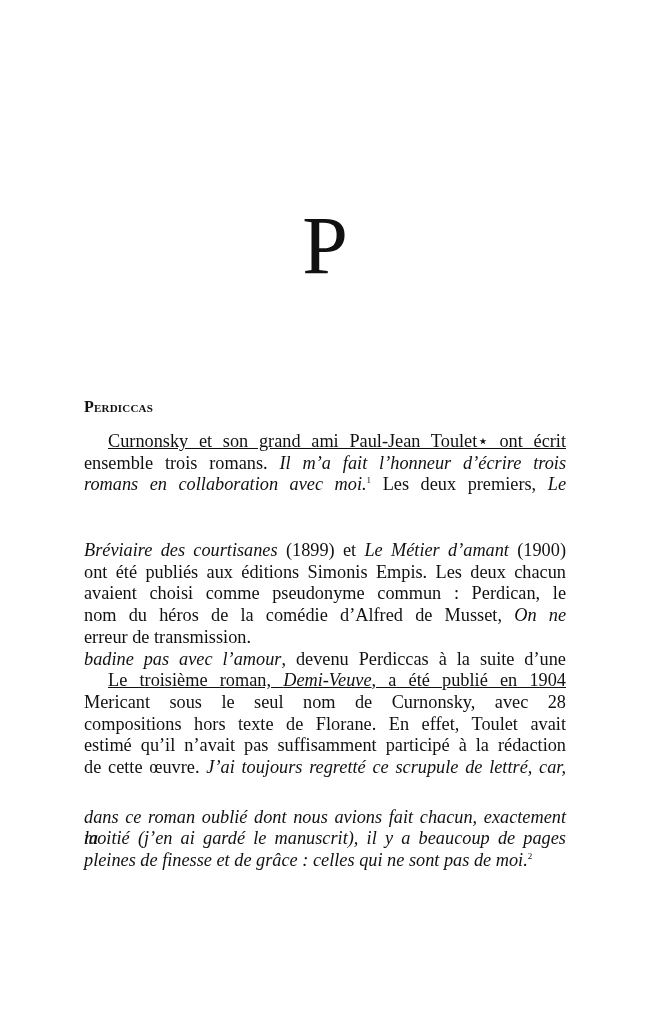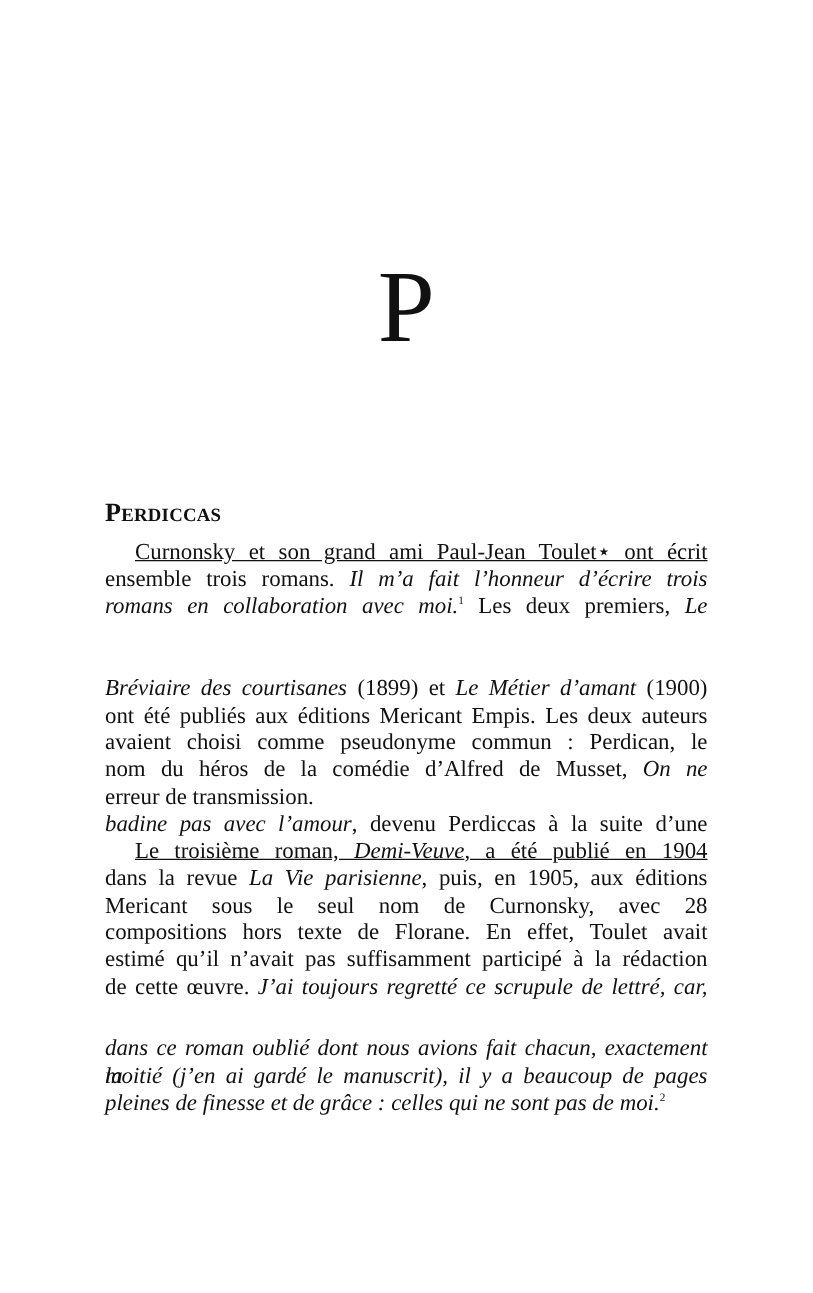--- a/index.html
+++ b/index.html
@@ -1,47 +1,46 @@
 <!DOCTYPE html>
 <html><head>
 <meta charset="utf-8">
 <style>
   html, body { margin: 0; padding: 0; background: #ffffff; }
   body { width: 650px; height: 1034px; position: relative; overflow: hidden;
          font-family: "Liberation Serif", "DejaVu Serif", serif; color: #111; }
   .letter { position: absolute; left: 0; width: 650px; top: 205px; text-align: center;
             font-size: 82px; line-height: 82px; color: #111; }
-  .heading { position: absolute; left: 84px; top: 398px; font-size: 21px; font-weight: bold;
+  .heading { position: absolute; left: 84px; top: 398px; font-size: 16px; font-weight: bold;
              letter-spacing: 0.2px; font-variant: small-caps; }
   .body { position: absolute; left: 84px; top: 431px; width: 482px; font-size: 18.3px; }
   .line { height: 21.7px; line-height: 21.7px; text-align: justify; text-align-last: justify; white-space: nowrap; }
   .line.indent { text-indent: 24px; text-decoration: underline; }
   .line.last { text-align-last: left; }
   i { font-style: italic; }
   sup { font-size: 9px; vertical-align: 7px; line-height: 0; }
 </style>
 </head>
 <body>
 
 <div class="letter">P</div>
 
 <div class="heading">Perdiccas</div>
 
 <div class="body" id="body">
     <div class="line indent" style="white-space: normal;"><span>Curnonsky et son grand ami Paul-Jean Toulet⋆ ont écrit</span></div>
     <div class="line" style="white-space: normal;"><span>ensemble trois romans. </span><i>Il m’a fait l’honneur d’écrire trois</i></div>
     <div class="line" style="white-space: normal; font-family: Liberation Serif, serif;"><i>romans en collaboration avec moi.</i><sup>1</sup><span> Les deux premiers, </span><i>Le</i></div>
     <div class="line" style="white-space: normal; margin-top: 44px;"><i>Bréviaire des courtisanes</i><span> (1899) et </span><i>Le Métier d’amant</i><span> (1900)</span></div>
-    <div class="line" style="white-space: normal;"><span>ont été publiés aux éditions Mericant Empis. Les deux auteurs</span></div>
+    <div class="line" style="white-space: normal;"><span>ont été publiés aux éditions Simonis Empis. Les deux chacun</span></div>
     <div class="line" style="white-space: normal;"><span>avaient choisi comme pseudonyme commun : Perdican, le</span></div>
     <div class="line" style="white-space: normal;"><span>nom du héros de la comédie d’Alfred de Musset, </span><i>On ne</i></div>
     <div class="line last" style="white-space: normal;"><span>erreur de transmission.</span></div>
     <div class="line" style="white-space: normal;"><i>badine pas avec l’amour</i><span>, devenu Perdiccas à la suite d’une</span></div>
     <div class="line indent" style="white-space: normal;"><span>Le troisième roman, </span><i>Demi-Veuve</i><span>, a été publié en 1904</span></div>
-    <div class="line" style="white-space: normal;"><span>dans la revue </span><i>La Vie parisienne</i><span>, puis, en 1905, aux éditions</span></div>
     <div class="line" style="white-space: normal;"><span>Mericant sous le seul nom de Curnonsky, avec 28</span></div>
     <div class="line" style="white-space: normal;"><span>compositions hors texte de Florane. En effet, Toulet avait</span></div>
     <div class="line" style="white-space: normal;"><span>estimé qu’il n’avait pas suffisamment participé à la rédaction</span></div>
     <div class="line" style="white-space: normal;"><span>de cette œuvre. </span><i>J’ai toujours regretté ce scrupule de lettré, car,</i></div>
     <div class="line" style="white-space: normal; margin-top: 28px;"><i>dans ce roman oublié dont nous avions fait chacun, exactement la</i></div>
     <div class="line" style="white-space: normal;"><i>moitié (j’en ai gardé le manuscrit), il y a beaucoup de pages</i></div>
     <div class="line last" style="white-space: normal;"><i>pleines de finesse et de grâce : celles qui ne sont pas de moi.</i><sup>2</sup></div>
   </div>
 
 </body></html>

